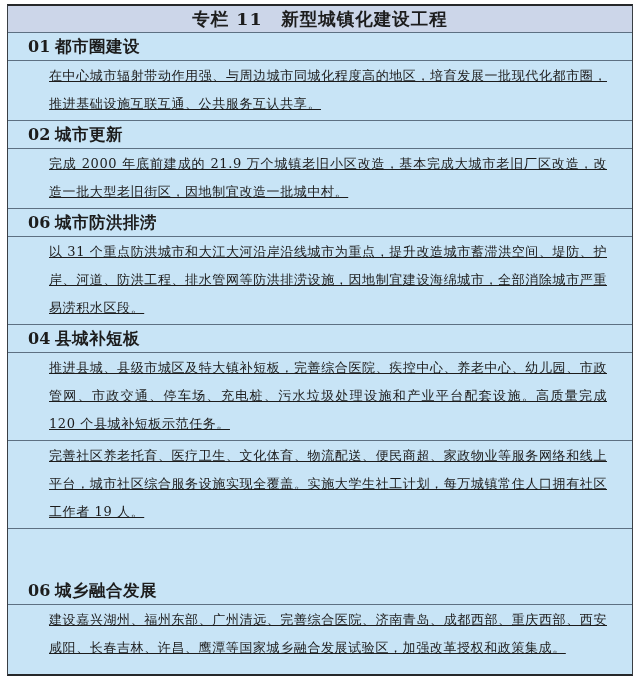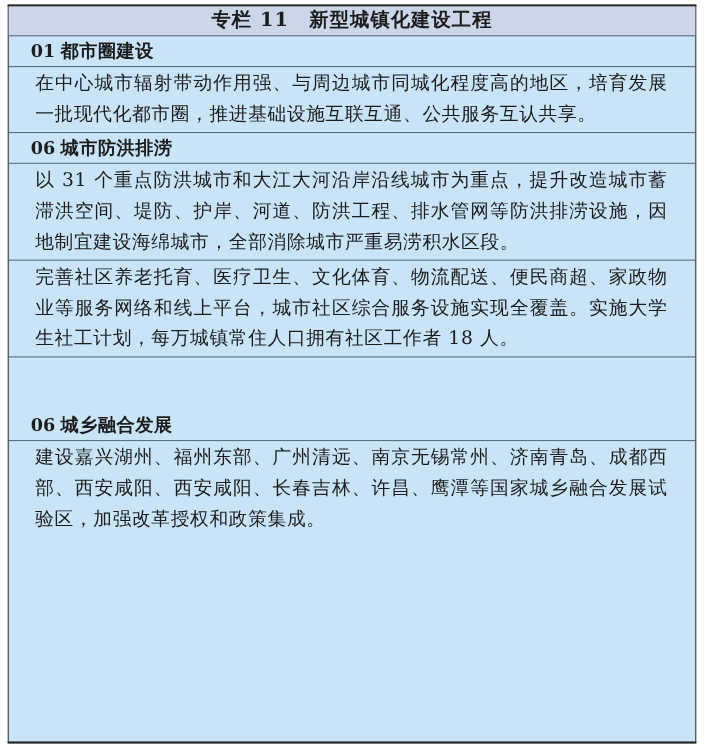--- a/index.html
+++ b/index.html
@@ -46,58 +46,71 @@
     border-bottom: 1px solid #5d7082;
     letter-spacing: 0.5px;
   }
   .sec-head .num {
     display: inline-block;
     min-width: 27px;
     font-size: 16px;
     letter-spacing: 0;
   }
   .sec-body {
-    font-size: 17px;
+    font-size: 13px;
     line-height: 28px;
     letter-spacing: 0.6px;
     text-align: justify;
-    padding: 1px 25px 2px 24px;
+    padding: 1px 25px 2px 41px;
     border-bottom: 1px solid #5d7082;
+    text-decoration: underline;
   }
   .section:last-child .sec-body { border-bottom: none; flex: 1; }
 </style>
 </head>
 <body>
 
 <div class="page">
   <div class="box">
 
     <div class="box-title">专栏 11　新型城镇化建设工程</div>
 
     <div class="section">
       <div class="sec-head">
         <span class="num">01</span><span>都市圈建设</span>
       </div>
       <div class="sec-body">在中心城市辐射带动作用强、与周边城市同城化程度高的地区，培育发展一批现代化都市圈，推进基础设施互联互通、公共服务互认共享。</div>
     </div>
 
+    <div class="section">
+      <div class="sec-head">
+        <span class="num">02</span><span>城市更新</span>
+      </div>
+      <div class="sec-body">完成 2000 年底前建成的 21.9 万个城镇老旧小区改造，基本完成大城市老旧厂区改造，改造一批大型老旧街区，因地制宜改造一批城中村。</div>
+    </div>
 
     <div class="section">
       <div class="sec-head">
         <span class="num">06</span><span>城市防洪排涝</span>
       </div>
       <div class="sec-body">以 31 个重点防洪城市和大江大河沿岸沿线城市为重点，提升改造城市蓄滞洪空间、堤防、护岸、河道、防洪工程、排水管网等防洪排涝设施，因地制宜建设海绵城市，全部消除城市严重易涝积水区段。</div>
     </div>
 
+    <div class="section">
+      <div class="sec-head">
+        <span class="num">04</span><span>县城补短板</span>
+      </div>
+      <div class="sec-body">推进县城、县级市城区及特大镇补短板，完善综合医院、疾控中心、养老中心、幼儿园、市政管网、市政交通、停车场、充电桩、污水垃圾处理设施和产业平台配套设施。高质量完成 120 个县城补短板示范任务。</div>
+    </div>
 
     <div class="section">
-      <div class="sec-body">完善社区养老托育、医疗卫生、文化体育、物流配送、便民商超、家政物业等服务网络和线上平台，城市社区综合服务设施实现全覆盖。实施大学生社工计划，每万城镇常住人口拥有社区工作者 18 人。</div>
+      <div class="sec-body">完善社区养老托育、医疗卫生、文化体育、物流配送、便民商超、家政物业等服务网络和线上平台，城市社区综合服务设施实现全覆盖。实施大学生社工计划，每万城镇常住人口拥有社区工作者 19 人。</div>
     </div>
 
     <div class="section">
       <div class="sec-head">
         <span class="num">06</span><span>城乡融合发展</span>
       </div>
-      <div class="sec-body">建设嘉兴湖州、福州东部、广州清远、南京无锡常州、济南青岛、成都西部、西安咸阳、西安咸阳、长春吉林、许昌、鹰潭等国家城乡融合发展试验区，加强改革授权和政策集成。</div>
+      <div class="sec-body">建设嘉兴湖州、福州东部、广州清远、完善综合医院、济南青岛、成都西部、重庆西部、西安咸阳、长春吉林、许昌、鹰潭等国家城乡融合发展试验区，加强改革授权和政策集成。</div>
     </div>
 
   </div>
 </div>
 
 </body></html>

